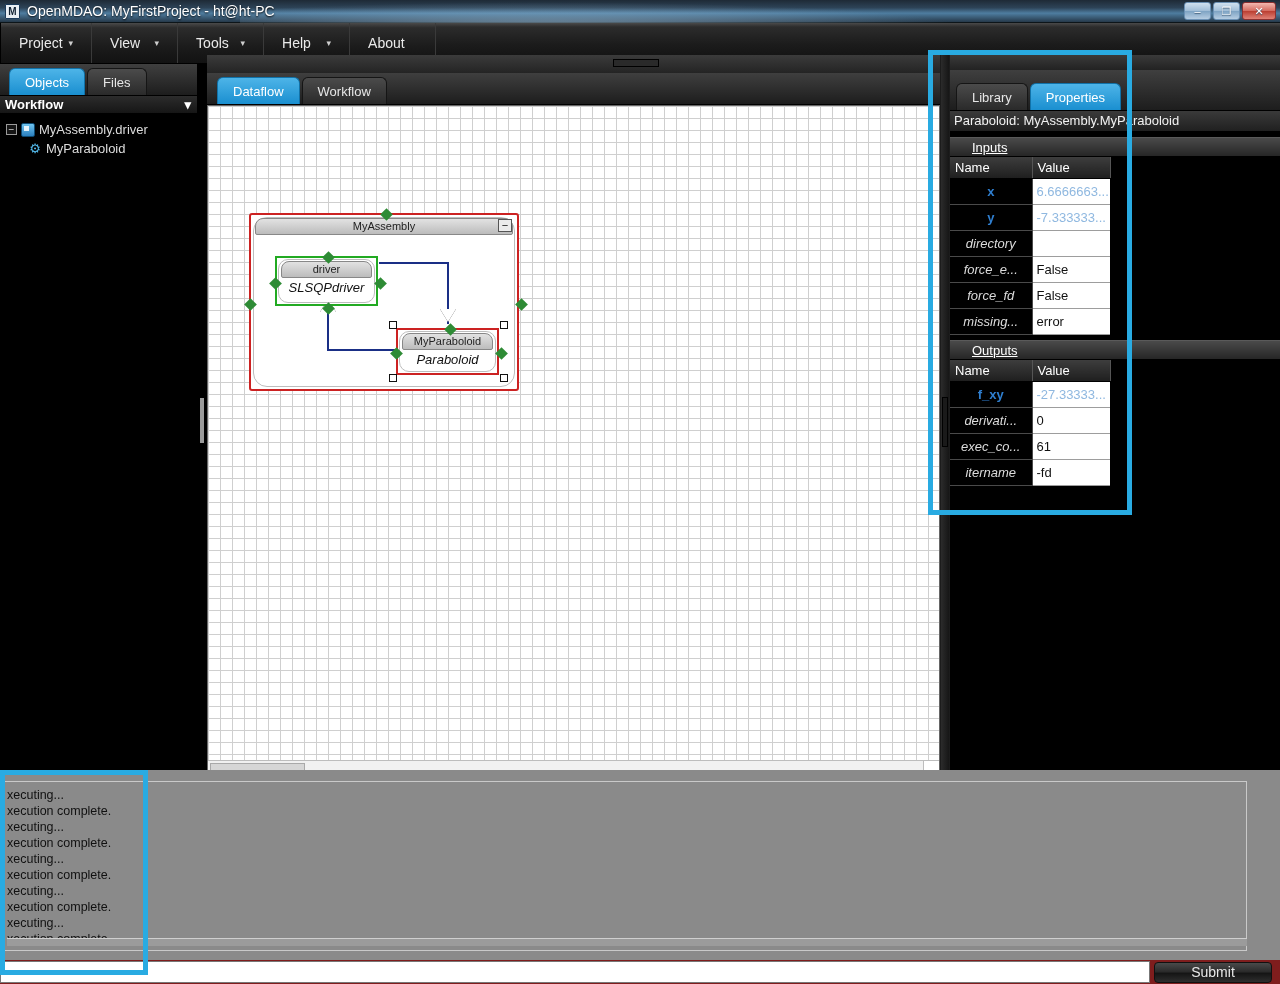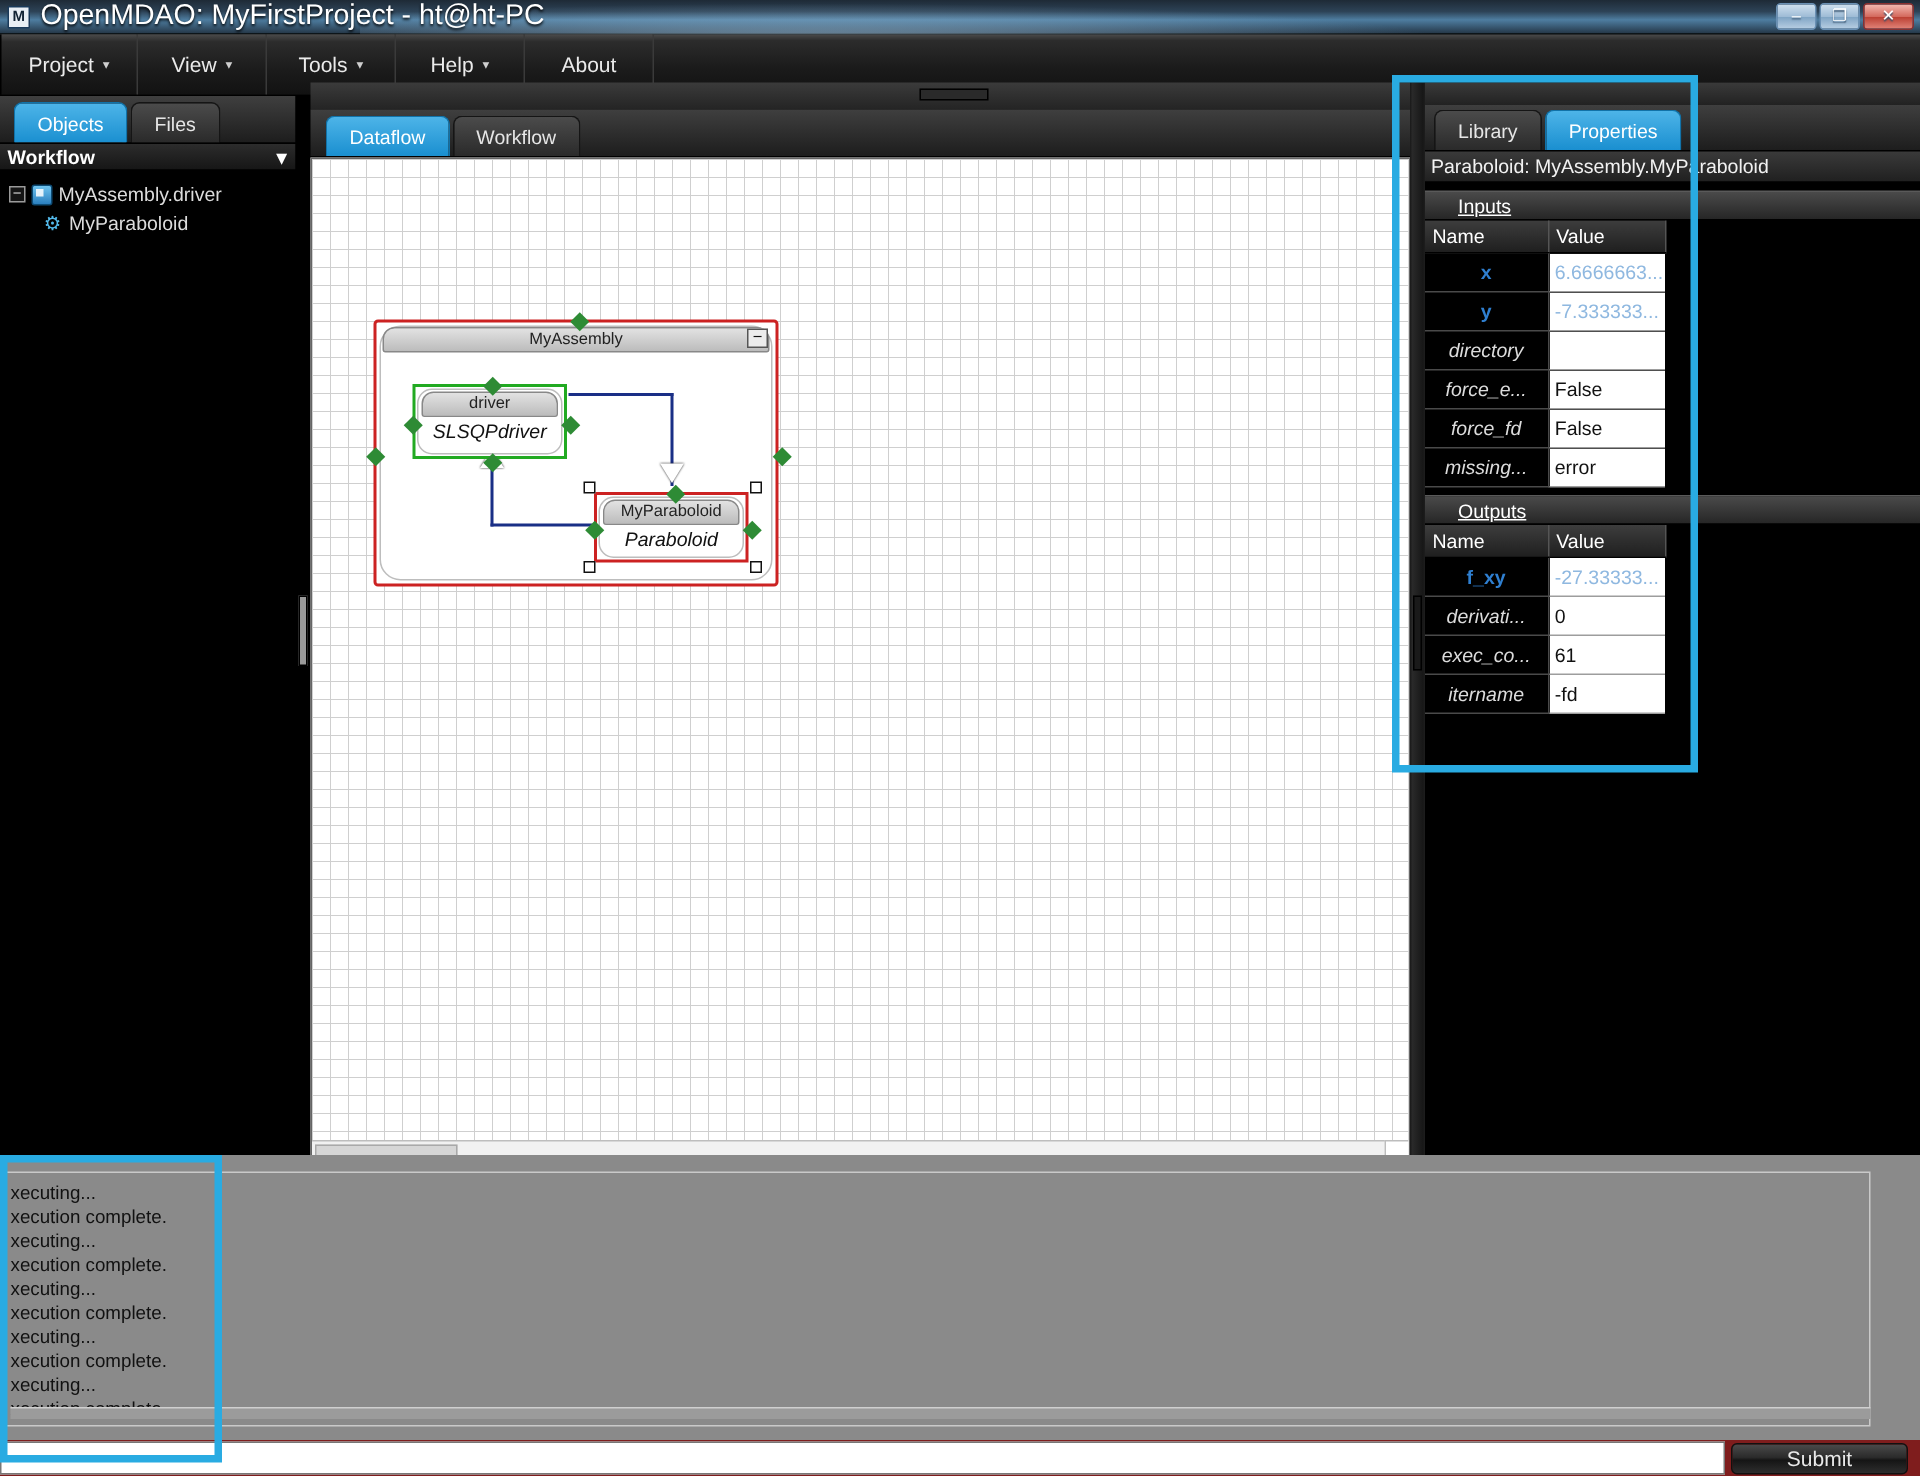--- a/index.html
+++ b/index.html
@@ -22,21 +22,21 @@
     background: radial-gradient(ellipse at 40% 120%, rgba(180,215,240,.55), rgba(120,170,210,0) 65%);
     pointer-events:none;
   }
   .tb-icon {
     width:15px; height:15px; margin-left:5px; flex:none;
     background:#e8eef4; border:1px solid #1a3a5a; border-radius:1px;
     color:#123; font-size:10px; font-weight:bold; line-height:13px; text-align:center;
     position:relative; z-index:2;
   }
   .tb-title {
-    margin-left:7px; color:#fff; font-size:19px; text-shadow:0 1px 2px #000;
+    margin-left:7px; color:#fff; font-size:14px; text-shadow:0 1px 2px #000;
     position:relative; z-index:2; white-space:nowrap;
   }
   .tb-buttons { position:absolute; right:4px; top:2px; display:flex; gap:2px; z-index:3; }
   .tb-btn {
     width:27px; height:18px; border:1px solid #6a90b4; border-radius:3px;
     background: linear-gradient(to bottom, #cfe0ef, #9fbcd6 50%, #7fa4c4 52%, #b6cde2);
     color:#fff; font-size:11px; line-height:16px; text-align:center;
     text-shadow:0 1px 1px #35506b;
   }
   .tb-btn.close {
@@ -46,21 +46,21 @@
 
   
   .menubar {
     position:absolute; left:0; top:23px; width:1280px; height:41px;
     background: linear-gradient(to bottom, #4a4a4a 0%, #2c2c2c 10%, #1b1b1b 55%, #111 100%);
     border-bottom:1px solid #000;
     display:flex; align-items:stretch;
   }
   .menu-item {
     min-width:86px; padding:0 18px;
-    display:flex; align-items:center; justify-content:center; gap:6px;
+    display:flex; align-items:center; justify-content:space-between; gap:6px;
     color:#eaeaea; font-size:14px;
     border-right:1px solid #3a3a3a;
     background: linear-gradient(to bottom, #4a4a4a 0%, #2c2c2c 12%, #1b1b1b 60%, #121212 100%);
   }
   .menu-item.first { border-left:1px solid #000; }
   .caret { font-size:9px; color:#cfcfcf; }
 
   
   .leftpanel { position:absolute; left:0; top:64px; width:197px; height:706px; background:#000; }
   .tabrow {
@@ -212,21 +212,21 @@
     position:absolute; left:2px; top:342px; width:6px; height:50px;
     background:#1a1a1a; border:1px solid #000;
   }
   .vsplit-right .track {
     position:absolute; left:1px; top:0; width:8px; height:722px;
     background: linear-gradient(to right,#2b2b2b,#161616);
   }
   .rightpanel { position:absolute; left:950px; top:55px; width:330px; height:722px; background:#000; }
   .rp-topbar { height:15px; background: linear-gradient(to bottom,#3a3a3a,#222); }
   .rp-tabrow {
-    height:31px; background: linear-gradient(to bottom,#3f3f3f,#1d1d1d);
+    height:41px; background: linear-gradient(to bottom,#3f3f3f,#1d1d1d);
     border-bottom:1px solid #000;
     padding-left:6px; display:flex; align-items:flex-end; gap:2px;
   }
   .rp-title {
     height:21px; padding-left:4px; color:#f2f2f2; font-size:13px; line-height:20px;
     background: linear-gradient(to bottom,#3a3a3a,#202020);
     border-bottom:1px solid #000; white-space:nowrap; overflow:hidden;
   }
   .sec-head {
     height:20px; margin-top:5px; padding-left:22px;

